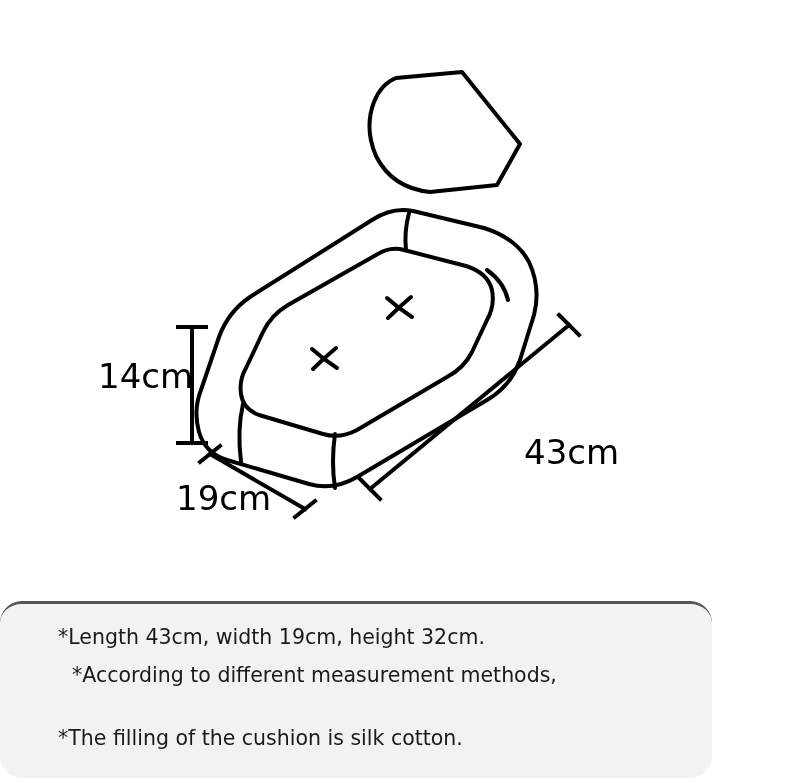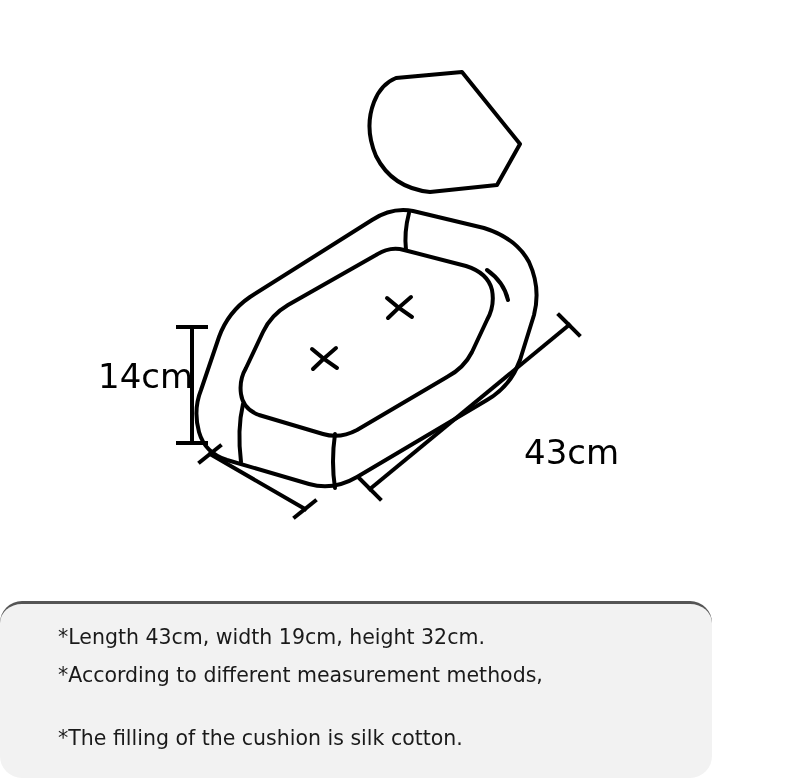--- a/index.html
+++ b/index.html
@@ -63,21 +63,21 @@
   }
   .note {
     position: absolute;
     font-family: "DejaVu Sans", sans-serif;
     font-size: 20.5px;
     color: #1a1a1a;
     line-height: 26px;
     white-space: pre;
   }
   #note-0 { left: 58px; top: 20px; }
-  #note-1 { left: 58px; top: 58px; }
+  #note-1 { left: 72px; top: 58px; }
   #note-1-line2 { left: 64px; top: 84px; }
   #note-2 { left: 58px; top: 121px; }
 </style>
 </head>
 <body>
 
 <div id="page">
 
   <div id="diagram-area">
     <svg id="diagram-svg" width="800" height="600" viewBox="0 0 800 600">
@@ -148,20 +148,21 @@
 
       <g stroke="#000000" stroke-width="4" stroke-linecap="square" fill="none">
         <path d="M 370 489 L 569 325"></path>
         <path d="M 360 479 L 380 499"></path>
         <path d="M 559 315 L 579 335"></path>
       </g>
     </svg>
 
     <div class="dim-label" id="label-height">14cm</div>
 
+    <div class="dim-label" id="label-width">19cm</div>
 
     <div class="dim-label" id="label-length">43cm</div>
   </div>
 
   <div id="notes-panel">
     <div class="note" id="note-0">*Length 43cm, width 19cm, height 32cm.</div>
     <div class="note" id="note-1">*According to different measurement methods,</div>
     <div class="note" id="note-2">*The filling of the cushion is silk cotton.</div>
   </div>
 

